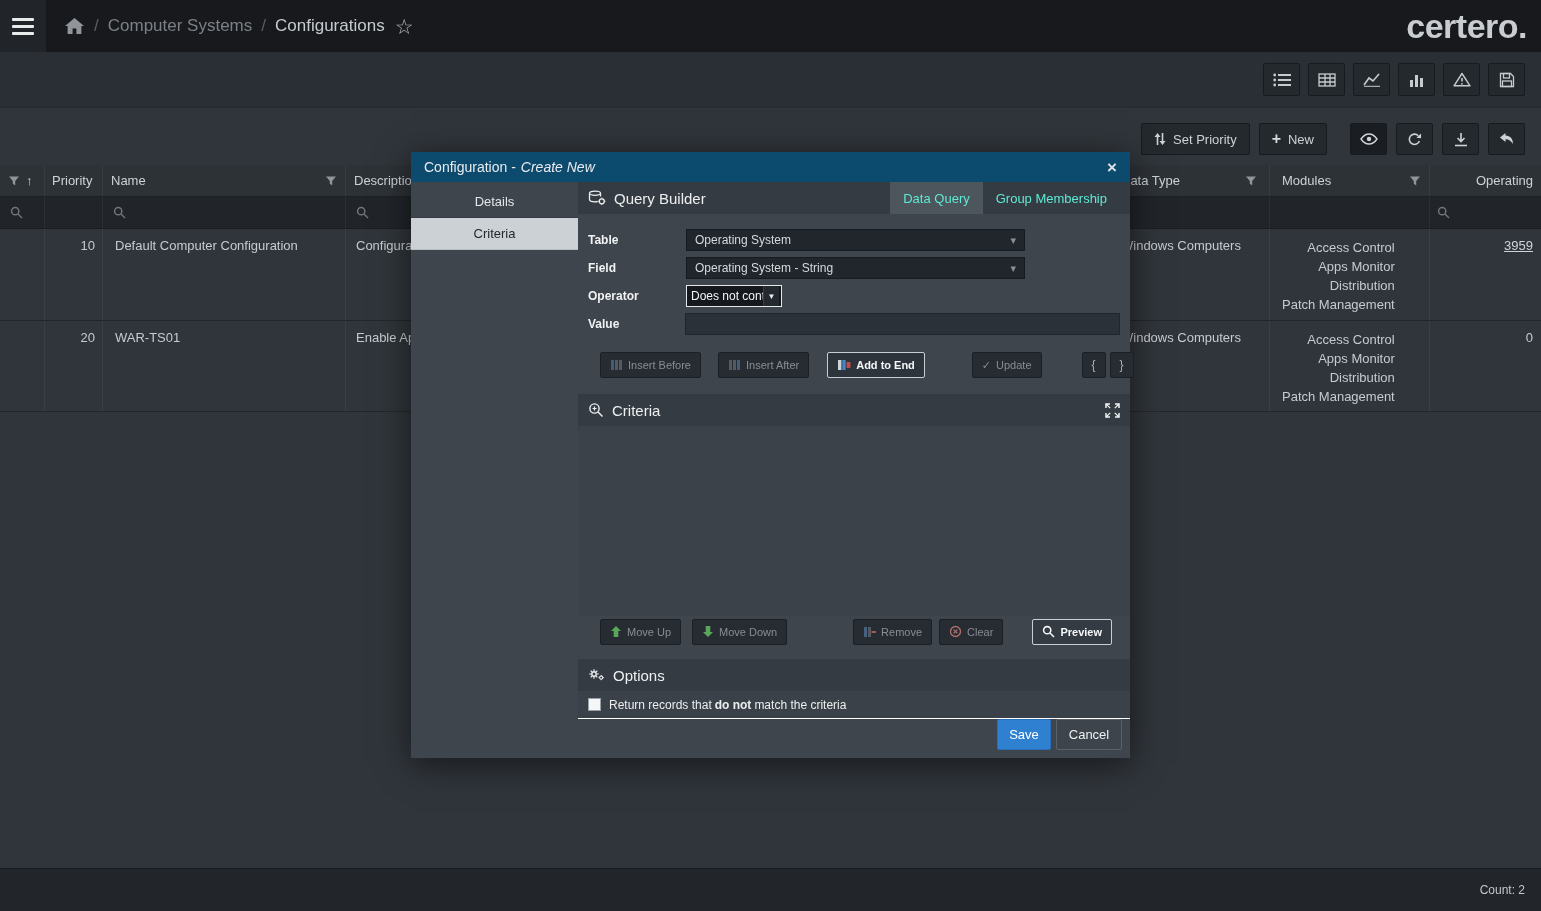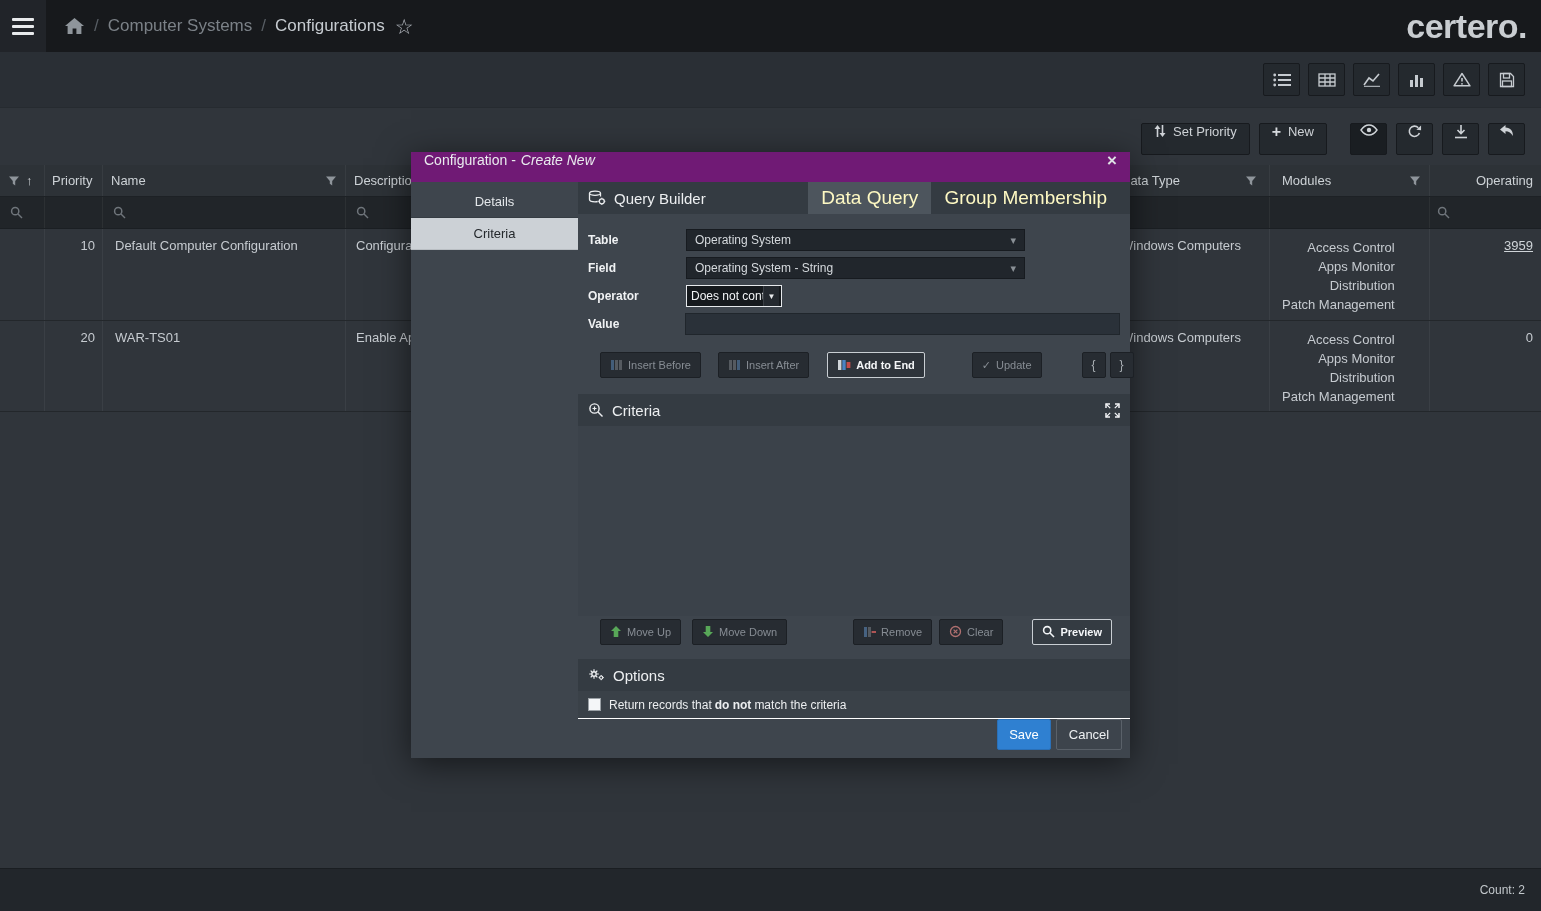--- a/index.html
+++ b/index.html
@@ -24,21 +24,21 @@
   
   .views { position:absolute; top:52px; left:0; width:100%; height:56px; background:#2a2f35;
            border-bottom:1px solid #262b30; display:flex; align-items:center;
            justify-content:flex-end; padding-right:16px; gap:8px; }
   .icon-btn { width:37px; height:33px; background:#24292e; border:1px solid #171a1e; border-radius:2px;
               color:#c6cbd0; display:flex; align-items:center; justify-content:center; cursor:pointer; }
 
   
   .actions { position:absolute; top:123px; right:16px; display:flex; align-items:center; gap:9px; z-index:4; }
   .tbtn { height:32px; background:#24292e; border:1px solid #171a1e; border-radius:2px;
-          color:#ced2d6; font-size:13px; display:inline-flex; align-items:flex-start; gap:7px;
+          color:#ced2d6; font-size:13px; display:inline-flex; align-items:center; gap:7px;
           padding:0 12px; cursor:pointer; }
   .tbtn.icon-only { width:37px; padding:0; justify-content:center; }
   .tbtn.pressed { background:#1a1e22; }
   .tbtn .plus { font-size:16px; font-weight:bold; line-height:1; color:#d6dade; }
   .gap14 { width:5px; }
 
   
   .grid { position:absolute; top:165px; left:0; width:1541px; z-index:1; }
   .thead { display:flex; height:32px; background:#2d3237; border-bottom:1px solid #1d2125; }
   .tfilter { display:flex; height:32px; background:#212529; border-bottom:1px solid #1b1f23; }
@@ -69,35 +69,35 @@
   .count-link { color:#cfd4d8; text-decoration:underline; cursor:pointer; }
 
   
   .pagefooter { position:absolute; left:0; bottom:0; width:100%; height:43px; background:#22262b;
                 border-top:1px solid #1a1e22; display:flex; align-items:center;
                 justify-content:flex-end; padding-right:16px; color:#c2c7cb; font-size:12px; z-index:3; }
 
   
   .modal { position:absolute; left:411px; top:152px; width:719px; height:606px; background:#3e454d;
            box-shadow:0 6px 32px rgba(0,0,0,0.55); z-index:10; display:flex; flex-direction:column; }
-  .modal-title { height:30px; flex:none; background:#701a75; display:flex; align-items:flex-start;
+  .modal-title { height:30px; flex:none; background:#0c4a6e; display:flex; align-items:center;
                  padding:0 13px; color:#e9ebee; font-size:14px; }
   .modal-title em { font-style:italic; margin-left:5px; }
   .modal-close { margin-left:auto; background:none; border:none; color:#dfe3e6; font-size:17px;
                  font-weight:bold; line-height:1; cursor:pointer; }
   .modal-body { flex:1; display:flex; min-height:0; }
   .side-tabs { width:167px; flex:none; padding-top:4px; }
   .side-tab { height:32px; display:flex; align-items:center; justify-content:center; font-size:13px;
               color:#e3e6e9; cursor:pointer; border-bottom:1px solid #353c43; }
   .side-tab.active { background:#ccd1d6; color:#24282c; border-bottom:1px solid #b9bec3; }
   .mcontent { flex:1; display:flex; flex-direction:column; min-width:0; }
   .sec-head { height:32px; flex:none; background:#343b42; display:flex; align-items:center;
               padding:0 10px; color:#edeff1; font-size:15px; gap:8px; }
   .qb-tabs { margin-left:auto; display:flex; height:32px; }
-  .qb-tab { padding:0 13px; display:flex; align-items:center; font-size:19px; color:#fef9c3; cursor:pointer; }
+  .qb-tab { padding:0 13px; display:flex; align-items:center; font-size:13px; color:#5eead4; cursor:pointer; }
   .qb-tab.active { background:#4d555d; }
   .qform { padding:12px 10px 2px; flex:none; }
   .frow { display:flex; align-items:center; height:28px; }
   .flabel { width:98px; font-size:12px; font-weight:bold; color:#f0f2f4; }
   .dd { width:339px; height:22px; background:#21262c; border:1px solid #171b20; color:#d5d9dd;
         font-size:12px; display:flex; align-items:center; padding:0 8px; cursor:pointer; }
   .dd .arrow { margin-left:auto; color:#8a9096; font-size:11px; }
   .op-select { width:96px; height:22px; background:#15191d; border:1px solid #e6e9ec; color:#f2f4f6;
                font-size:12px; display:flex; align-items:center; padding-left:4px; cursor:pointer; }
   .op-select .txt { width:72px; overflow:hidden; white-space:nowrap; }

